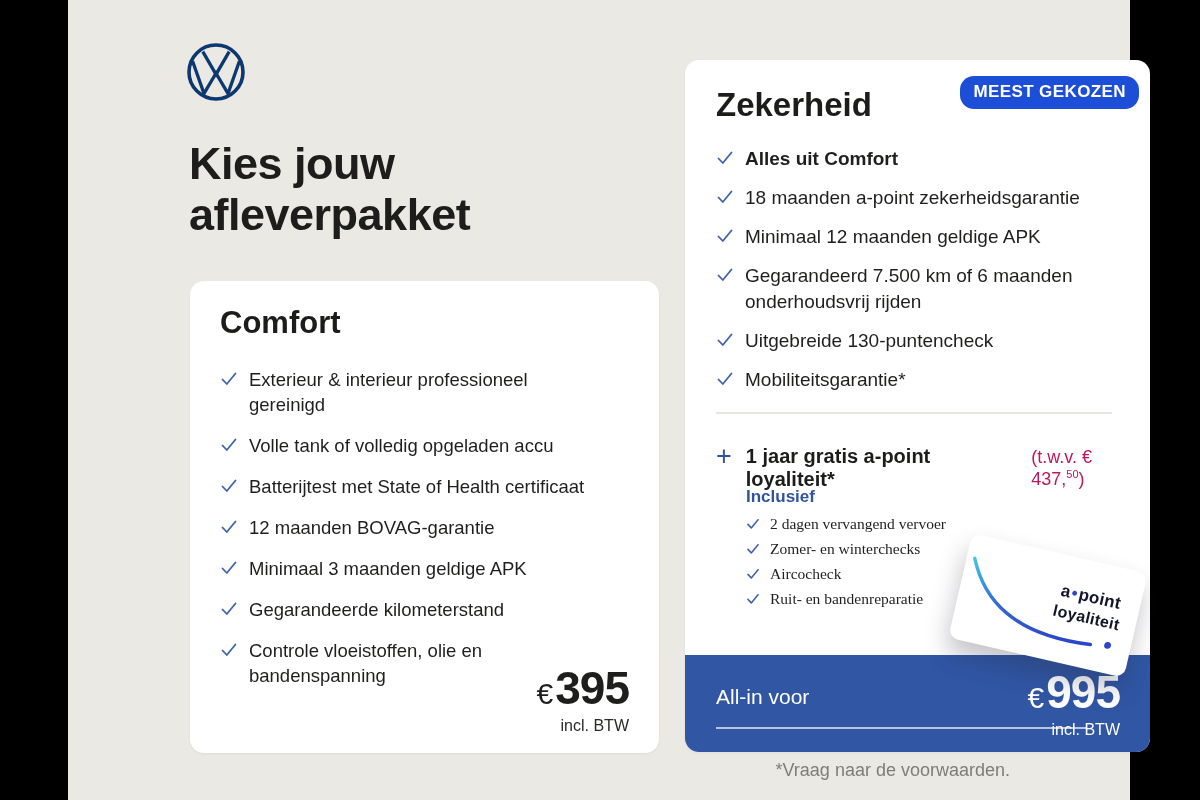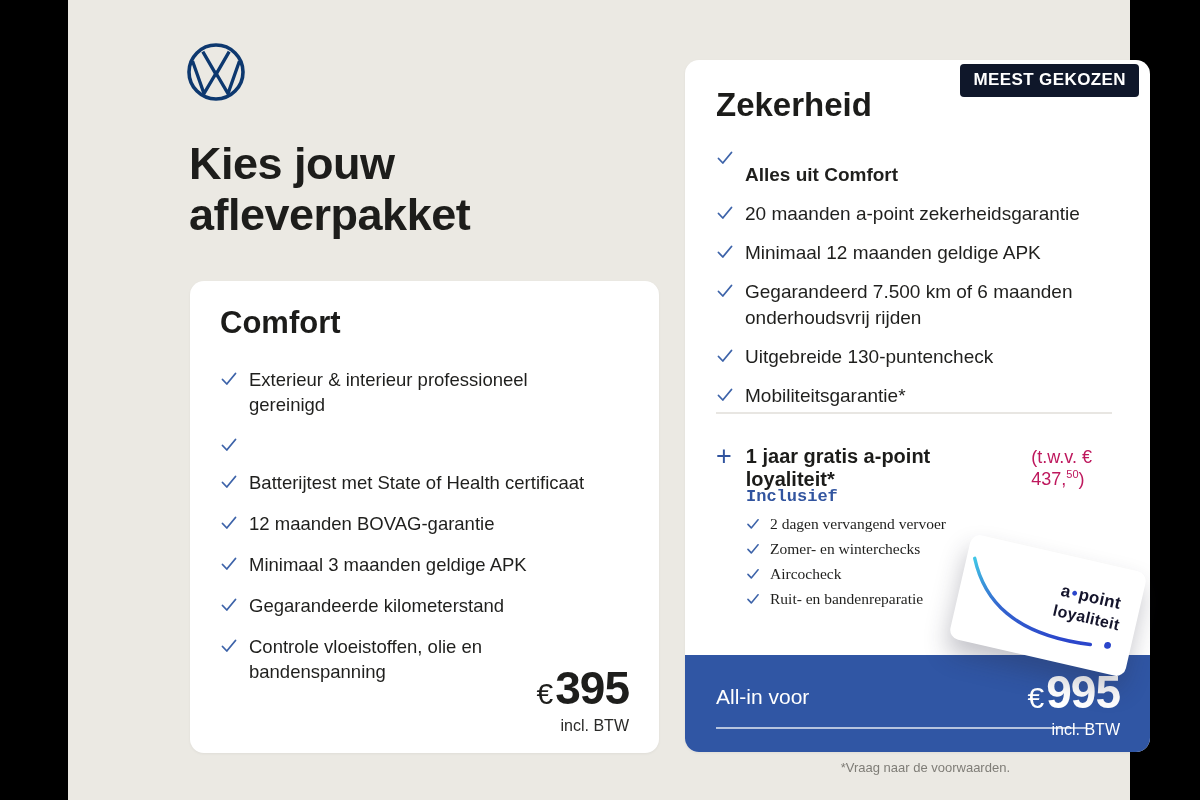--- a/index.html
+++ b/index.html
@@ -21,47 +21,47 @@
   .card-comfort .card-title{position:absolute;left:30px;top:24px;font-size:31px;}
   .card-zekerheid .card-title{position:absolute;left:31px;top:26px;font-size:33px;}
 
   .feat-list{position:absolute;display:flex;flex-direction:column;}
   .card-comfort .feat-list{left:30px;top:86px;width:382px;gap:16px;}
   .card-zekerheid .feat-list{left:31px;top:86px;width:388px;gap:13px;}
   .feat{display:flex;align-items:flex-start;}
   .feat .check{flex:0 0 auto;width:18px;height:18px;margin:3px 11px 0 0;}
   .feat-text{font-size:18.5px;line-height:25px;color:#1f1f1d;}
   .card-zekerheid .feat-text{font-size:19px;line-height:26px;}
-  .feat-text.bold{font-weight:700;margin-top:16px;}
+  .feat-text.bold{font-weight:700;}
 
   
   .price{position:absolute;text-align:right;}
   .card-comfort .price{right:30px;bottom:18px;}
   .price-row{display:flex;align-items:baseline;justify-content:flex-end;}
   .price-eur{font-size:30px;font-weight:400;margin-right:2px;}
   .price-num{font-size:46px;font-weight:700;letter-spacing:-1px;}
   .price-note{font-size:16px;margin-top:2px;color:#2a2a28;}
 
   
-  .badge{position:absolute;top:4px;right:11px;background:#0f172a;color:#fff;
+  .badge{position:absolute;top:16px;right:11px;background:#1d4ed8;color:#fff;
          font-size:17px;font-weight:700;letter-spacing:0.4px;
-         padding:6px 13px 7px;border-radius:4px;}
+         padding:6px 13px 7px;border-radius:14px;}
 
   .divider{position:absolute;left:31px;top:352px;width:396px;height:0;
            border-top:2px solid #e8e6e2;}
 
   
   .bonus-row{position:absolute;left:31px;top:384px;display:flex;align-items:baseline;}
   .plus-icon{color:#31549f;font-size:27px;font-weight:400;line-height:20px;
              margin-right:14px;position:relative;top:2px;}
   .bonus-title{font-size:20px;font-weight:700;color:#1c1c1a;}
   .bonus-value{font-size:18px;font-weight:400;color:#be185d;margin-left:7px;}
   .bonus-value sup{font-size:11px;}
   .included-label{position:absolute;left:61px;top:427px;color:#31549f;
-                  font-size:17px;font-weight:600;font-family:Liberation Mono, monospace;}
+                  font-size:17px;font-weight:600;}
   .sub-list{position:absolute;left:61px;top:455px;display:flex;flex-direction:column;gap:8px;font-family:Liberation Serif, serif;}
   .sub-list .feat .check{width:14px;height:14px;margin:2px 10px 0 0;}
   .sub-list .feat-text{font-size:15.5px;line-height:17px;}
 
   
   .loyalty-visual{position:absolute;left:890px;top:552px;width:180px;height:107px;
                   background:#fff;border-radius:10px;transform:rotate(13deg);
                   box-shadow:0 14px 24px rgba(40,40,60,0.28);z-index:6;}
   .loyalty-visual svg{position:absolute;left:0;top:0;}
   .loyalty-text{position:absolute;right:16px;top:26px;text-align:center;color:#14142b;}
@@ -71,21 +71,21 @@
 
   
   .card-footer{position:absolute;left:0;bottom:0;width:100%;height:97px;background:#3056a4;
                border-radius:0 0 14px 14px;z-index:4;}
   .footer-label{position:absolute;left:31px;top:30px;color:#fff;font-size:21px;}
   .footer-line{position:absolute;left:31px;top:72px;width:370px;height:2px;
                background:rgba(255,255,255,0.65);}
   .card-footer .price{right:30px;top:10px;color:#fff;}
   .card-footer .price-note{color:#fff;}
 
-  .footnote{position:absolute;right:120px;top:760px;font-size:13px;color:#7f7d77;}
+  .footnote{position:absolute;right:120px;top:760px;font-size:18px;color:#7f7d77;}
 
   .check svg,.vw-logo svg{display:block;width:100%;height:100%;}
 </style>
 </head>
 <body>
 
 <div class="stage">
   <div class="canvas">
 
     <span class="vw-logo">
@@ -111,20 +111,21 @@
               </svg>
             </span>
           <span class="feat-text">Exterieur &amp; interieur professioneel gereinigd</span>
         </div>
         <div class="feat">
           <span class="check">
               <svg viewBox="0 0 18 18">
                 <path d="M2.5 9.5 L6.8 14 L15.5 3.5" stroke="#3d63a9" stroke-width="1.8" fill="none" stroke-linecap="round" stroke-linejoin="round"></path>
               </svg>
             </span>
+          <span class="feat-text">Volle tank of volledig opgeladen accu</span>
         </div>
         <div class="feat">
           <span class="check">
               <svg viewBox="0 0 18 18">
                 <path d="M2.5 9.5 L6.8 14 L15.5 3.5" stroke="#3d63a9" stroke-width="1.8" fill="none" stroke-linecap="round" stroke-linejoin="round"></path>
               </svg>
             </span>
           <span class="feat-text">Batterijtest met State of Health certificaat</span>
         </div>
         <div class="feat">
@@ -180,21 +181,21 @@
               </svg>
             </span>
           <span class="feat-text bold">Alles uit Comfort</span>
         </div>
         <div class="feat">
           <span class="check">
               <svg viewBox="0 0 18 18">
                 <path d="M2.5 9.5 L6.8 14 L15.5 3.5" stroke="#3d63a9" stroke-width="1.8" fill="none" stroke-linecap="round" stroke-linejoin="round"></path>
               </svg>
             </span>
-          <span class="feat-text">20 maanden a-point zekerheidsgarantie</span>
+          <span class="feat-text">18 maanden a-point zekerheidsgarantie</span>
         </div>
         <div class="feat">
           <span class="check">
               <svg viewBox="0 0 18 18">
                 <path d="M2.5 9.5 L6.8 14 L15.5 3.5" stroke="#3d63a9" stroke-width="1.8" fill="none" stroke-linecap="round" stroke-linejoin="round"></path>
               </svg>
             </span>
           <span class="feat-text">Minimaal 12 maanden geldige APK</span>
         </div>
         <div class="feat">

